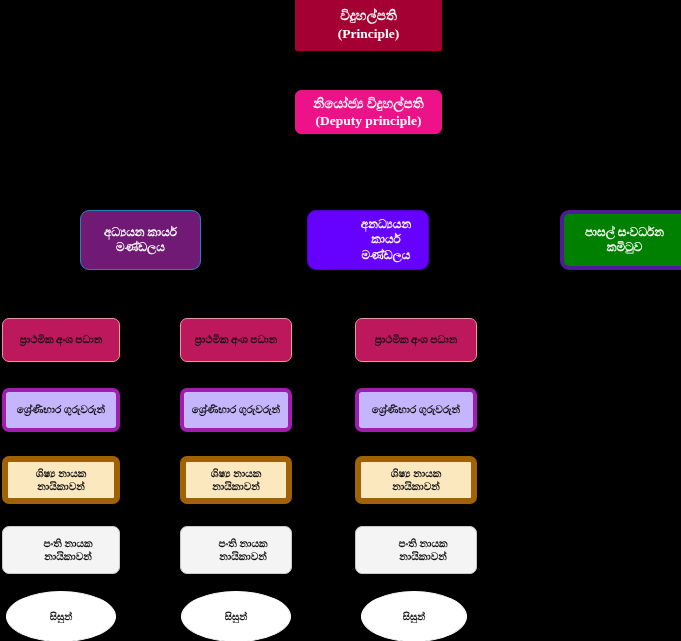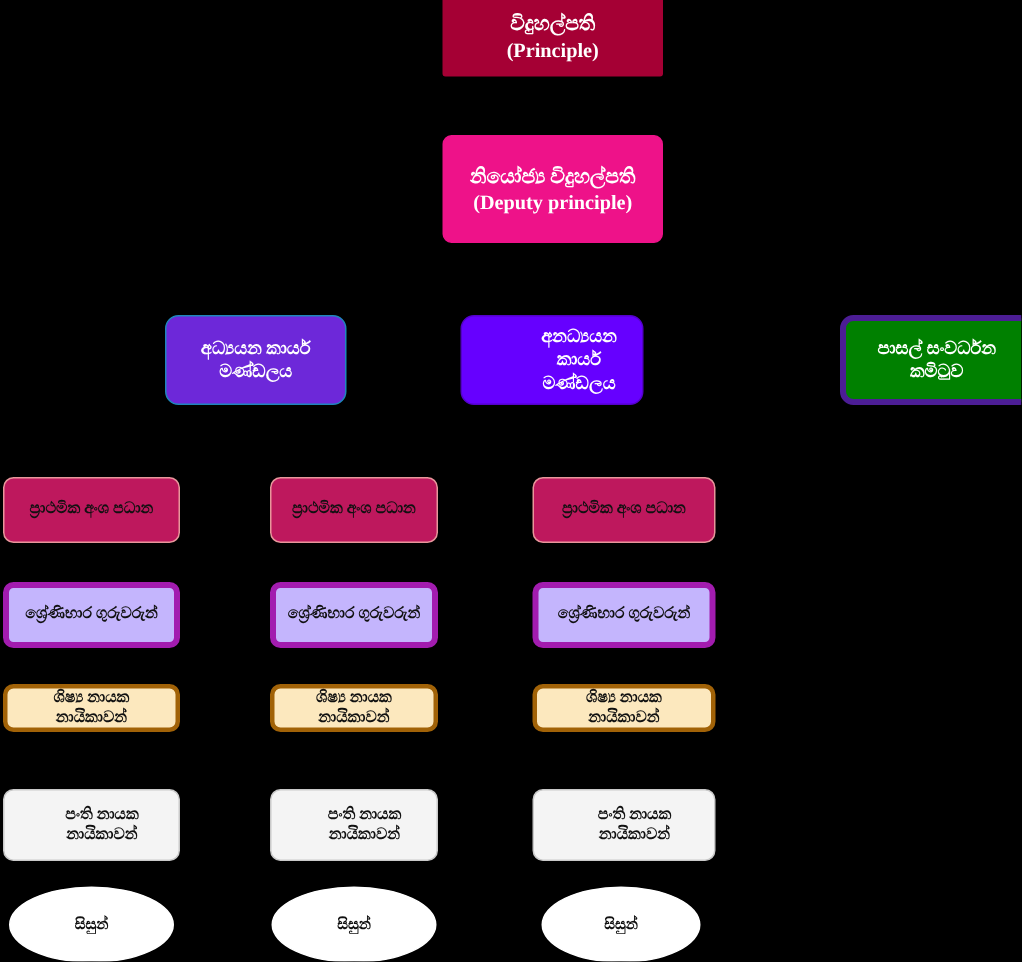--- a/index.html
+++ b/index.html
@@ -40,44 +40,43 @@
     color: #FFFFFF;
     font-size: 13.5px;
     font-weight: bold;
   }
 
   
   .node-deputy {
     left: 295px;
     top: 90px;
     width: 147px;
-    height: 72px;
+    height: 44px;
     background: #EE1289;
     border: 1px solid #EE1289;
     border-radius: 6px;
     color: #FFFFFF;
     font-size: 13.5px;
     font-weight: bold;
   }
 
   
   .node-div {
     top: 210px;
     height: 60px;
     border-radius: 9px;
     color: #FFFFFF;
     font-size: 12px;
     font-weight: bold;
   }
   .node-div-academic {
     left: 80px;
     width: 121px;
-    background: #6d28d9;
+    background: #701a75;
     border: 1px solid #1F86BB;
-    margin-left: 30px;
   }
   .node-div-nonacademic {
     left: 307px;
     width: 122px;
     background: #6600FF;
     border: 1px solid #5400CC;
     padding-left: 40px;
   }
   .node-div-development {
     left: 560px;
@@ -98,23 +97,23 @@
     border: 1px solid #E8969B;
     color: #111111;
   }
   .card-grade {
     background: #c4b5fd;
     border: 4px solid #a21caf;
     color: #111111;
   }
   .card-student-leader {
     background: #FCE8BE;
-    border: 3px solid #a16207;
+    border: 6px solid #a16207;
     color: #111111;
-    height: 32px;
+    height: 48px;
   }
   .card-class-leader {
     background: #F4F4F4;
     border: 1px solid #C9C9C9;
     color: #111111;
     height: 48px;
     padding-left: 18px;
   }
 
   .row-primary   { top: 318px; }

